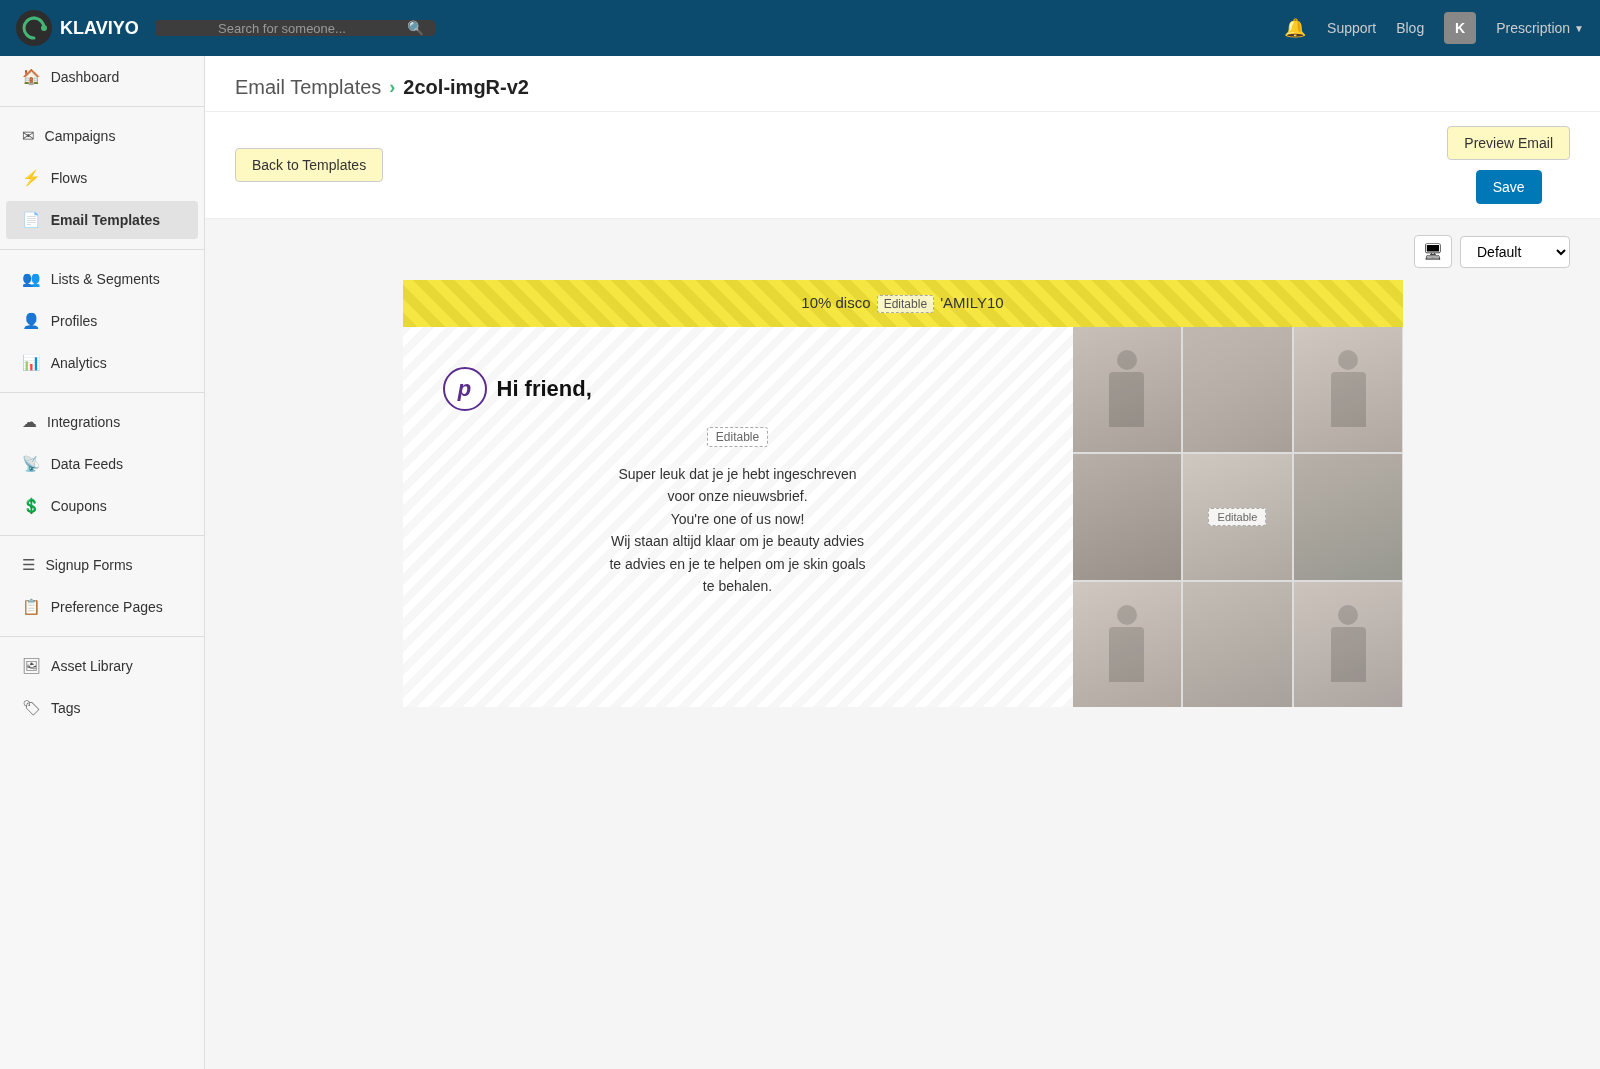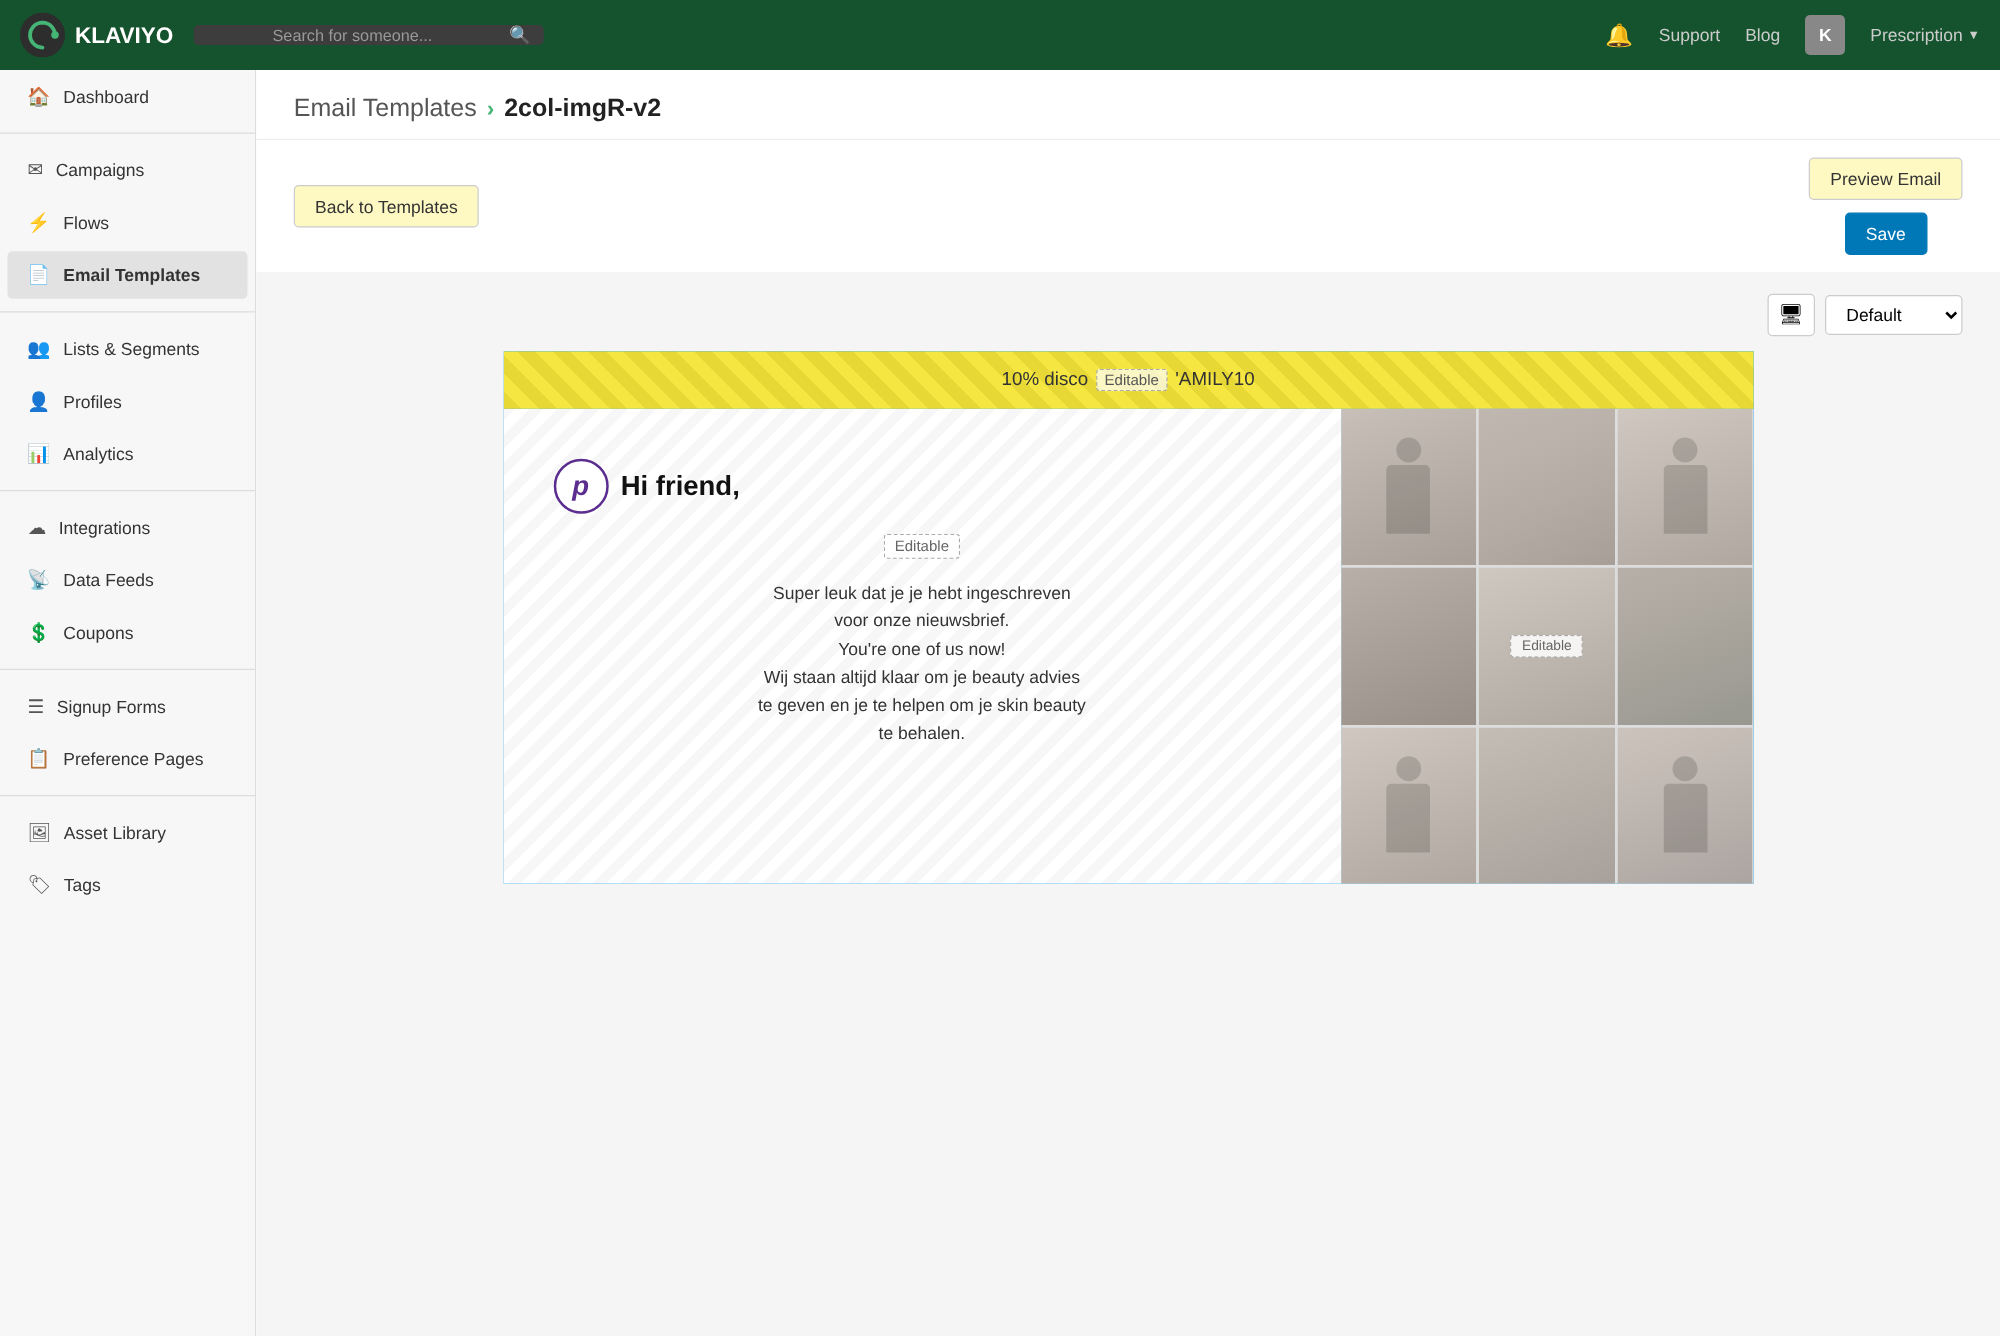--- a/index.html
+++ b/index.html
@@ -1,21 +1,21 @@
 <!DOCTYPE html>
 <html><head>
   <meta charset="utf-8">
   <style>
     * { box-sizing: border-box; margin: 0; padding: 0; }
     body { font-family: -apple-system, BlinkMacSystemFont, 'Segoe UI', sans-serif; background: #f0f0f0; display: flex; flex-direction: column; height: 1069px; overflow: hidden; }
 
     
     .topnav {
       height: 56px;
-      background: #14532d;
+      background: #0c4a6e;
       display: flex;
       align-items: center;
       padding: 0 16px;
       gap: 16px;
       flex-shrink: 0;
       z-index: 100;
     }
     .topnav-logo {
       display: flex;
       align-items: center;
@@ -212,21 +212,21 @@
       border: 1px solid #ccc;
       border-radius: 4px;
       padding: 6px 12px;
       font-size: 14px;
       cursor: pointer;
       min-width: 110px;
     }
 
     
     .email-preview-wrapper {
-      background: #0ea5e9;
+      background: #15803d;
       max-width: 1000px;
       margin: 4px auto;
       overflow: hidden;
     }
     .email-banner {
       background: #f5e642;
       background-image: repeating-linear-gradient(
         45deg,
         rgba(180,160,0,0.2) 0px,
         rgba(180,160,0,0.2) 10px,
@@ -516,21 +516,21 @@
               <span class="email-greeting">Hi friend,</span>
             </div>
 
             <div class="email-editable-box">Editable</div>
 
             <p class="email-body-text">
               <span>Super leuk dat je je hebt ingeschreven</span><br>
               <span>voor onze nieuwsbrief.</span><br>
               <span>You're one of us now!</span><br>
               <span>Wij staan altijd klaar om je beauty advies</span><br>
-              <span>te geven en je te helpen om je skin beauty</span><br>
+              <span>te advies en je te helpen om je skin goals</span><br>
               <span>te behalen.</span>
             </p>
 
           </div>
 
           <div class="email-right">
             <div class="grid-cell cell-1">
               <div class="grid-cell-inner">
                 <div style="width:100%;height:100%;background:linear-gradient(160deg,#c8c0b8,#a8a098);display:flex;align-items:center;justify-content:center;">
                   <div style="width:35px;height:55px;background:rgba(0,0,0,0.15);border-radius:4px 4px 0 0;position:relative;margin-top:20px;">

